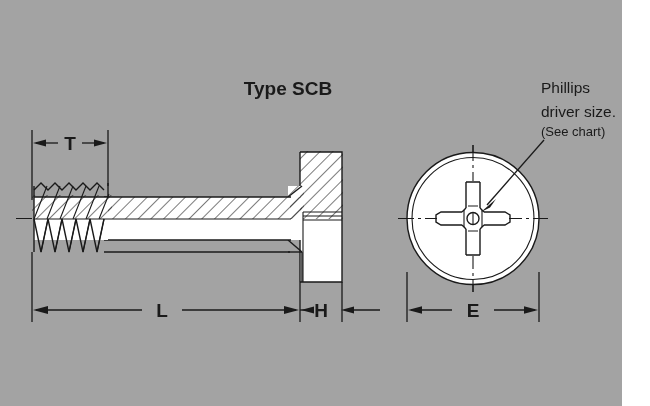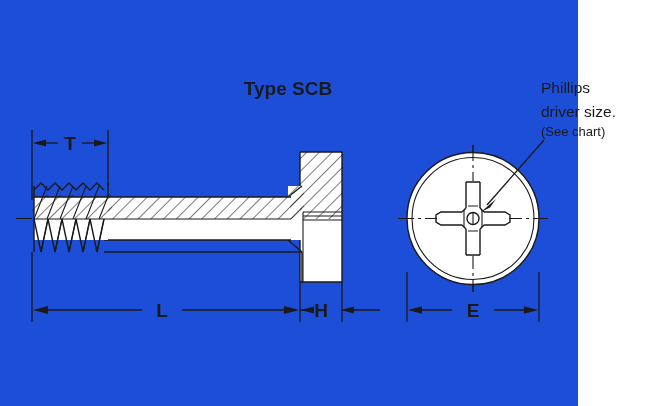--- a/index.html
+++ b/index.html
@@ -8,23 +8,23 @@
     background: #ffffff;
   }
   body {
     width: 650px;
     height: 406px;
     font-family: "Liberation Sans", sans-serif;
     overflow: hidden;
   }
   #drawing-root {
     position: relative;
-    width: 578px;
+    width: 622px;
     height: 406px;
-    background: #1d4ed8;
+    background: #a3a3a3;
   }
   svg#tech-drawing {
     display: block;
     width: 650px;
     height: 406px;
   }
   .ln {
     stroke: #1a1a1a;
     stroke-width: 1.4;
     fill: none;

